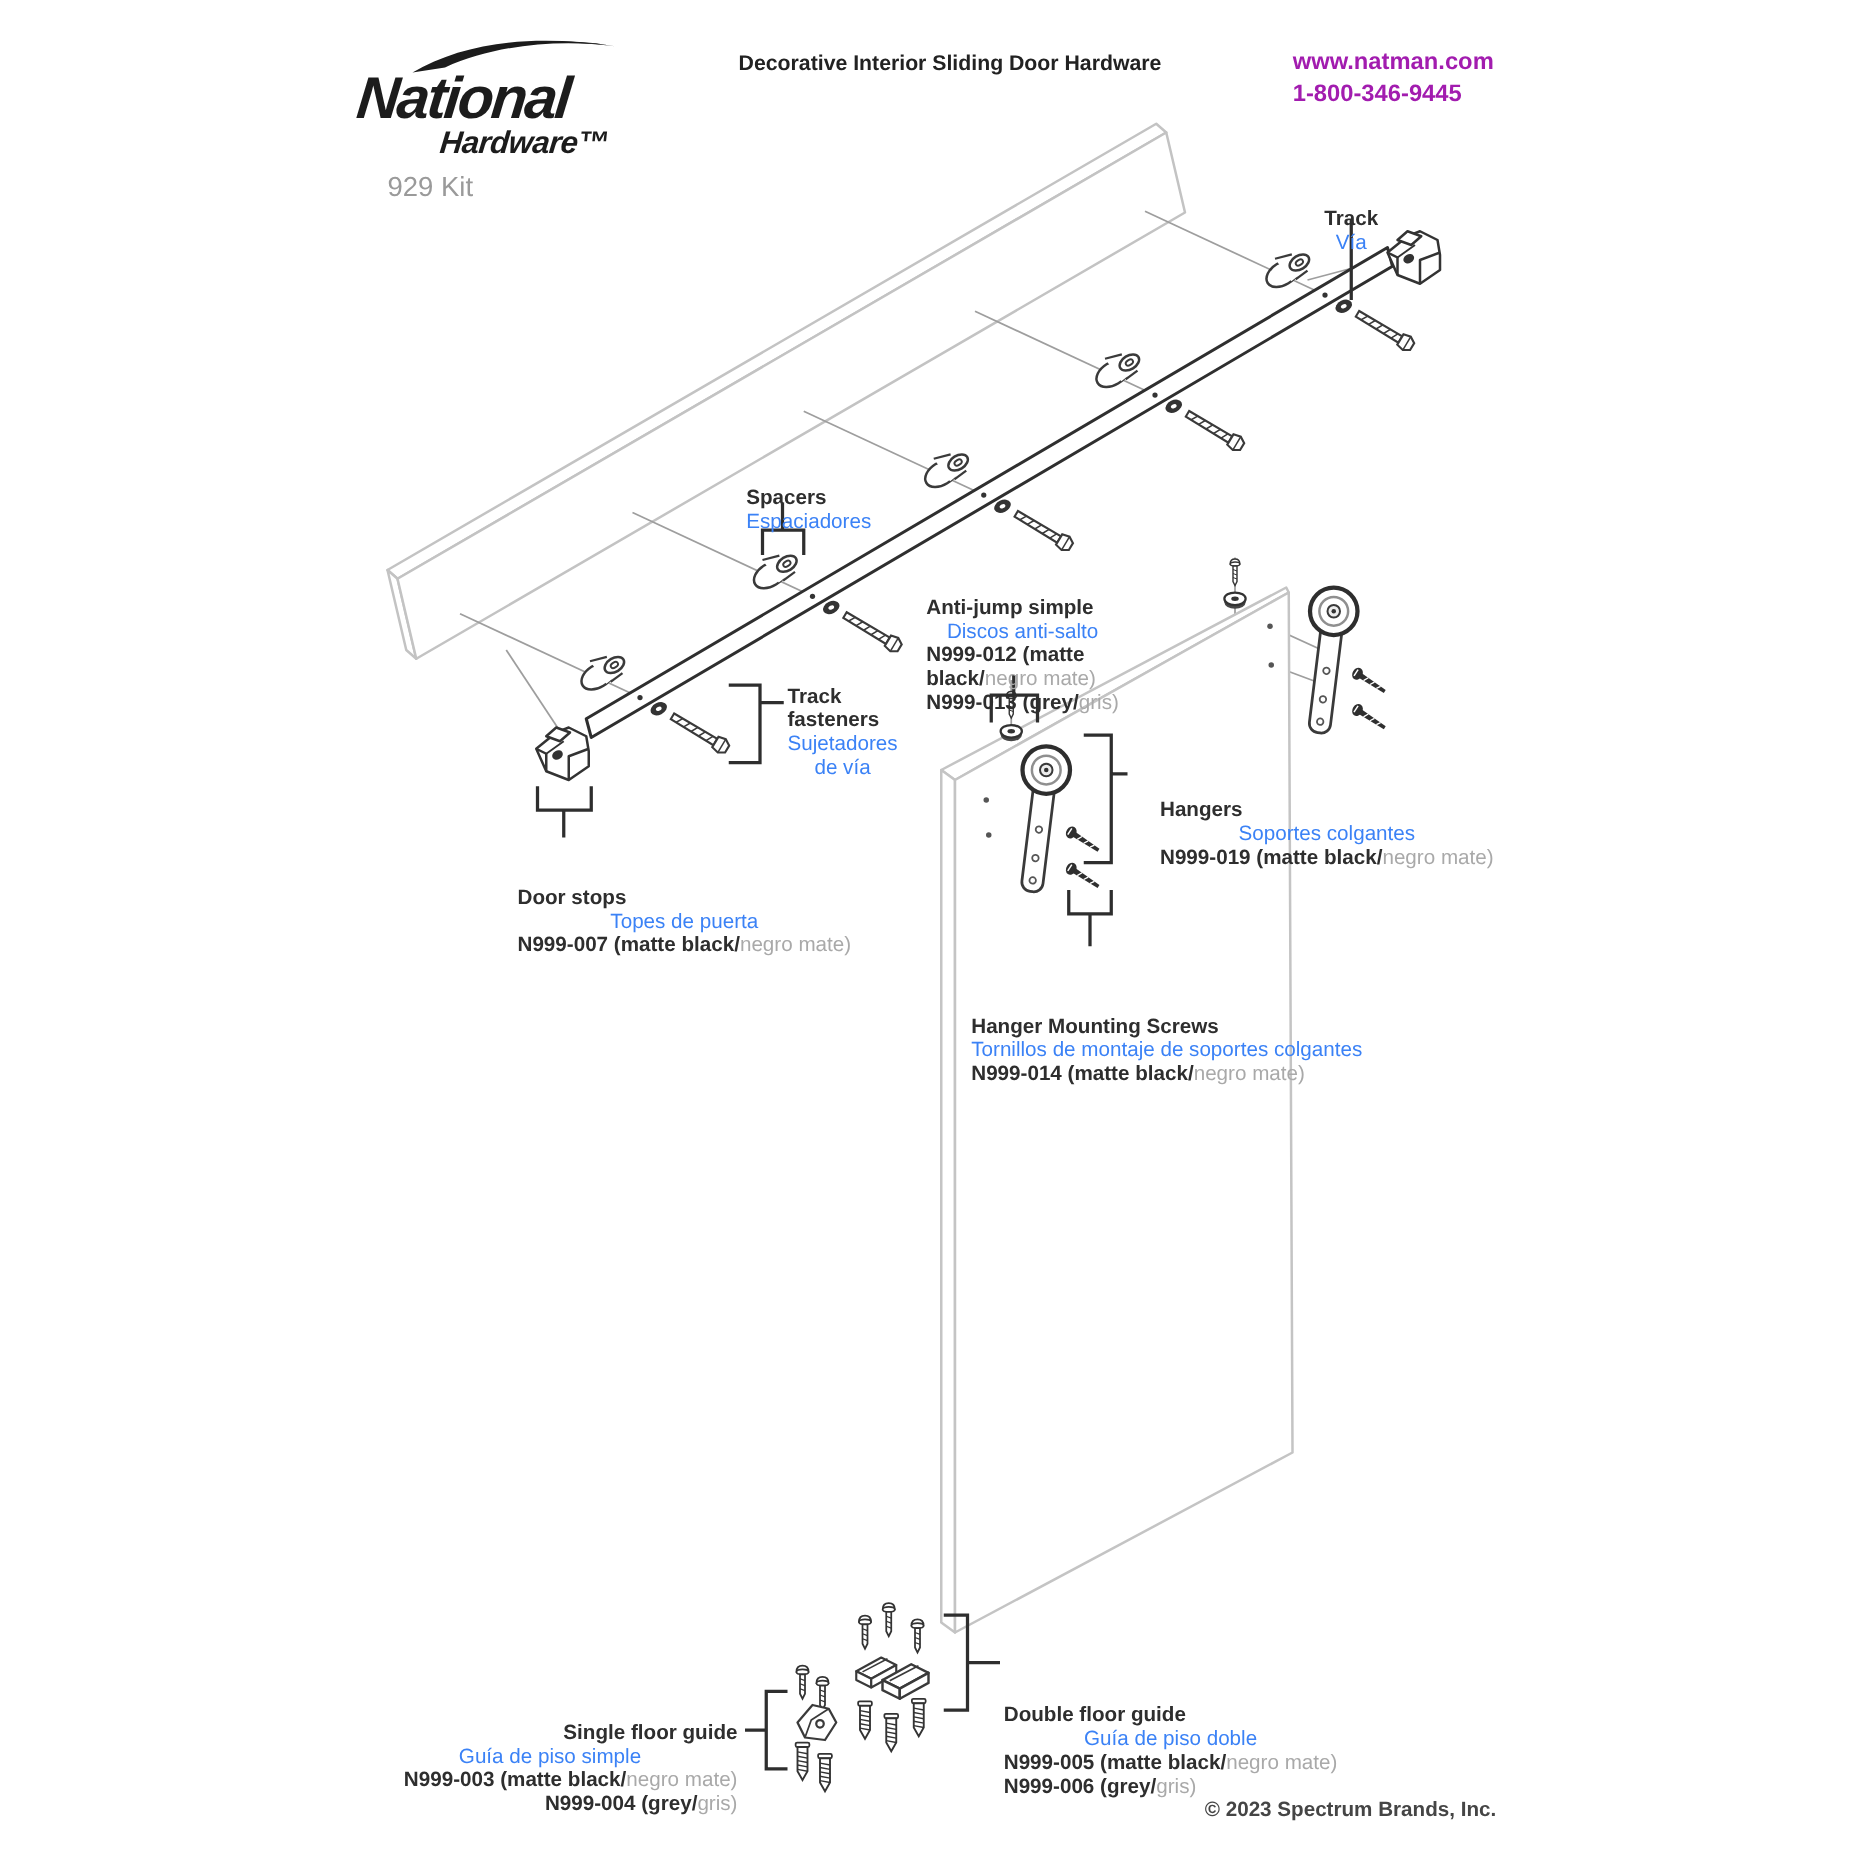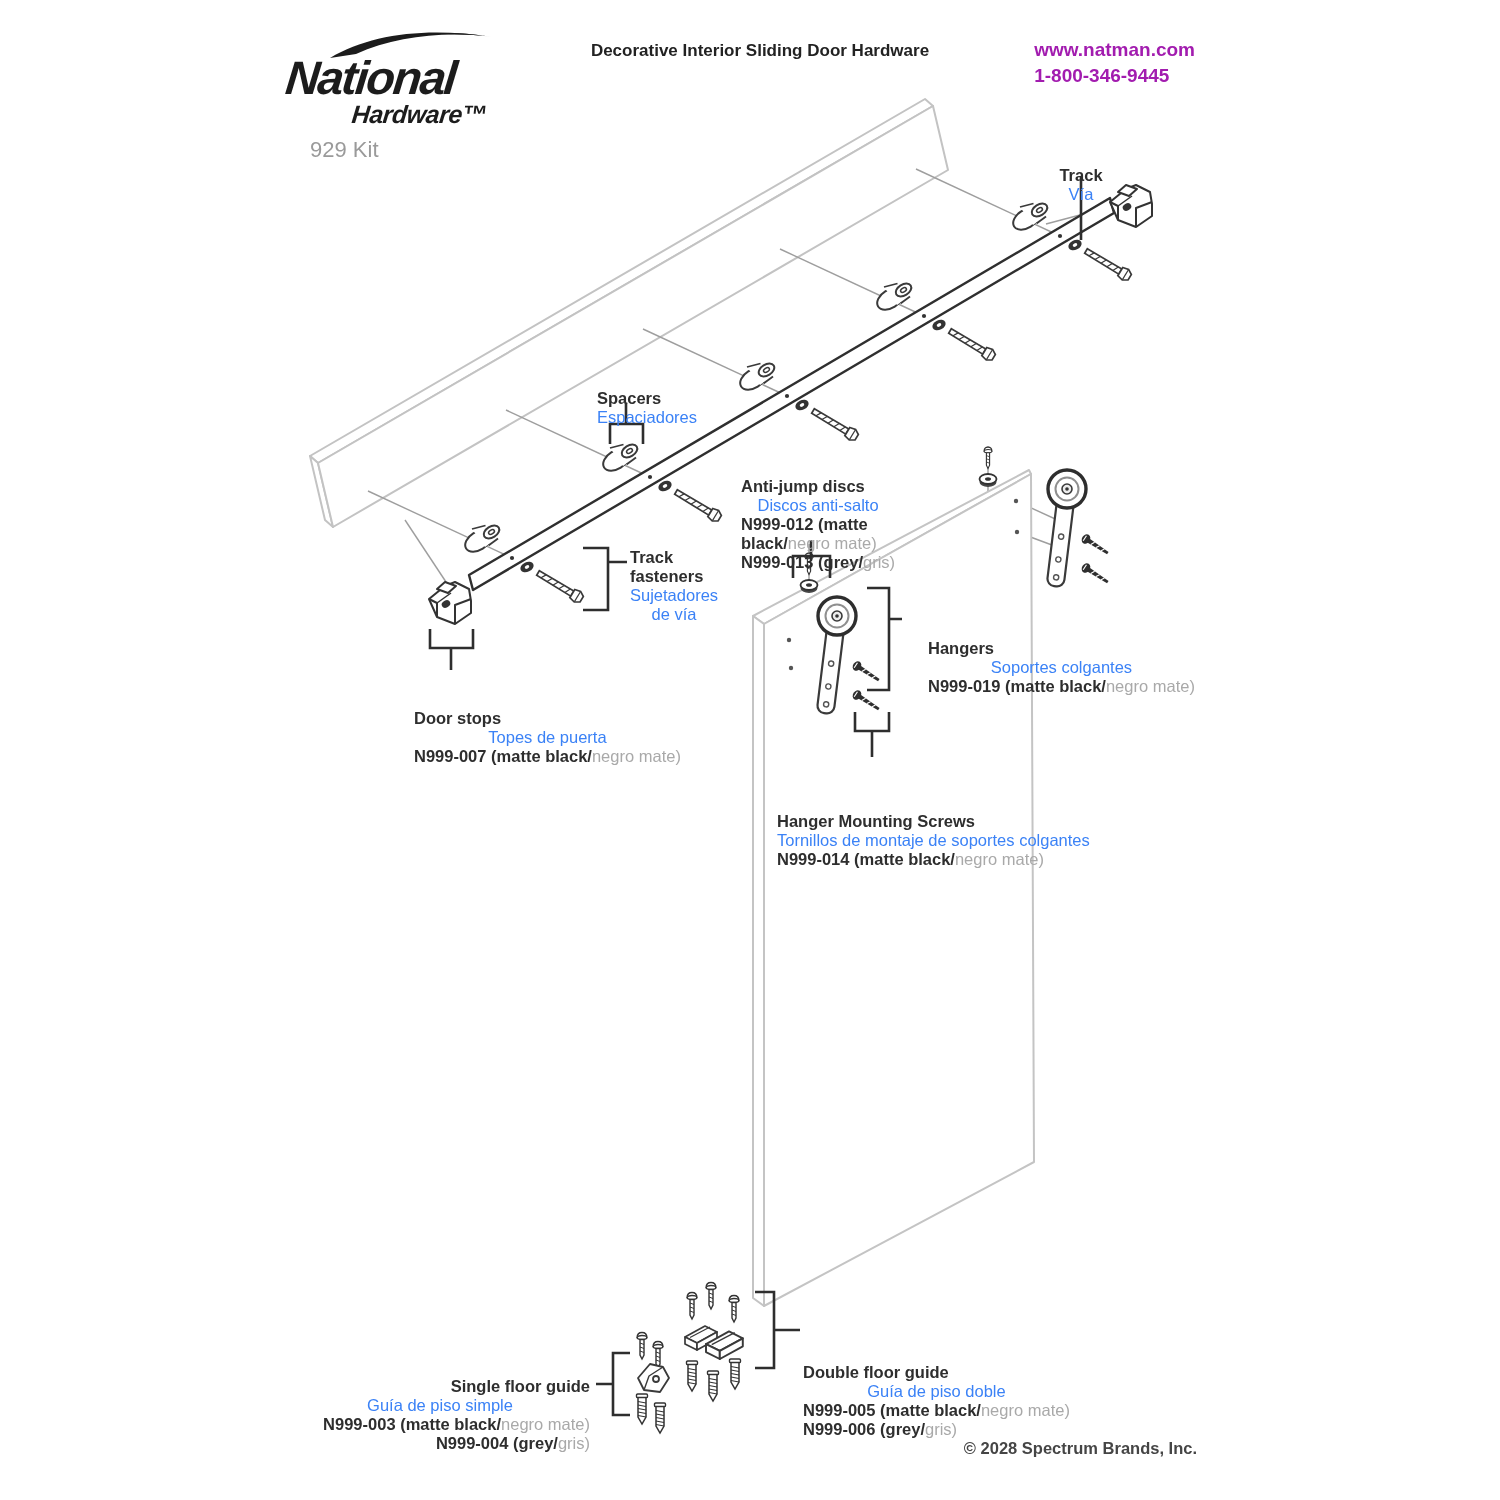--- a/index.html
+++ b/index.html
@@ -280,21 +280,21 @@
 </div>
 
 <div class="abs lbl lbl-fasteners">
   <div class="en">Track</div>
   <div class="en">fasteners</div>
   <div class="es">Sujetadores</div>
   <div class="es">de vía</div>
 </div>
 
 <div class="abs lbl lbl-antijump">
-  <div class="en">Anti-jump discs</div>
+  <div class="en">Anti-jump simple</div>
   <div class="es">Discos anti-salto</div>
   <div class="pnb">N999-012 (matte</div>
   <div><span class="pnb">black/</span><span class="png">negro mate)</span></div>
   <div><span class="pnb">N999-013 (grey/</span><span class="png">gris)</span></div>
 </div>
 
 <div class="abs lbl lbl-doorstops">
   <div class="en">Door stops</div>
   <div class="es">Topes de puerta</div>
   <div><span class="pnb">N999-007 (matte black/</span><span class="png">negro mate)</span></div>
@@ -319,13 +319,13 @@
   <div><span class="pnb">N999-004 (grey/</span><span class="png">gris)</span></div>
 </div>
 
 <div class="abs lbl lbl-doubleguide">
   <div class="en">Double floor guide</div>
   <div class="es">Guía de piso doble</div>
   <div><span class="pnb">N999-005 (matte black/</span><span class="png">negro mate)</span></div>
   <div><span class="pnb">N999-006 (grey/</span><span class="png">gris)</span></div>
 </div>
 
-<div class="abs copyright">© 2028 Spectrum Brands, Inc.</div>
+<div class="abs copyright">© 2023 Spectrum Brands, Inc.</div>
 
 </body></html>

